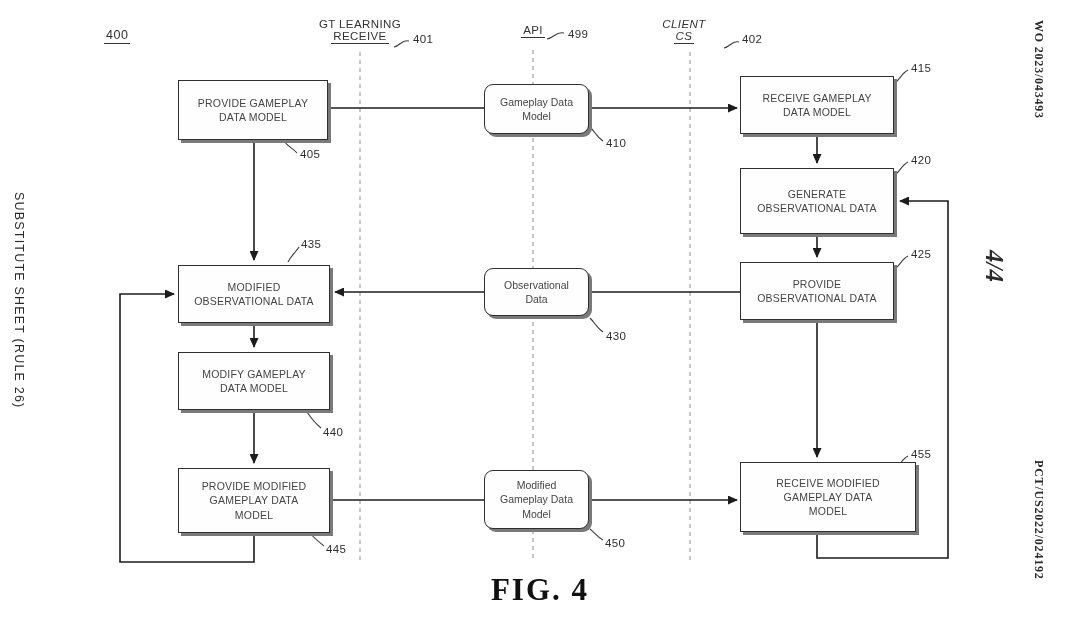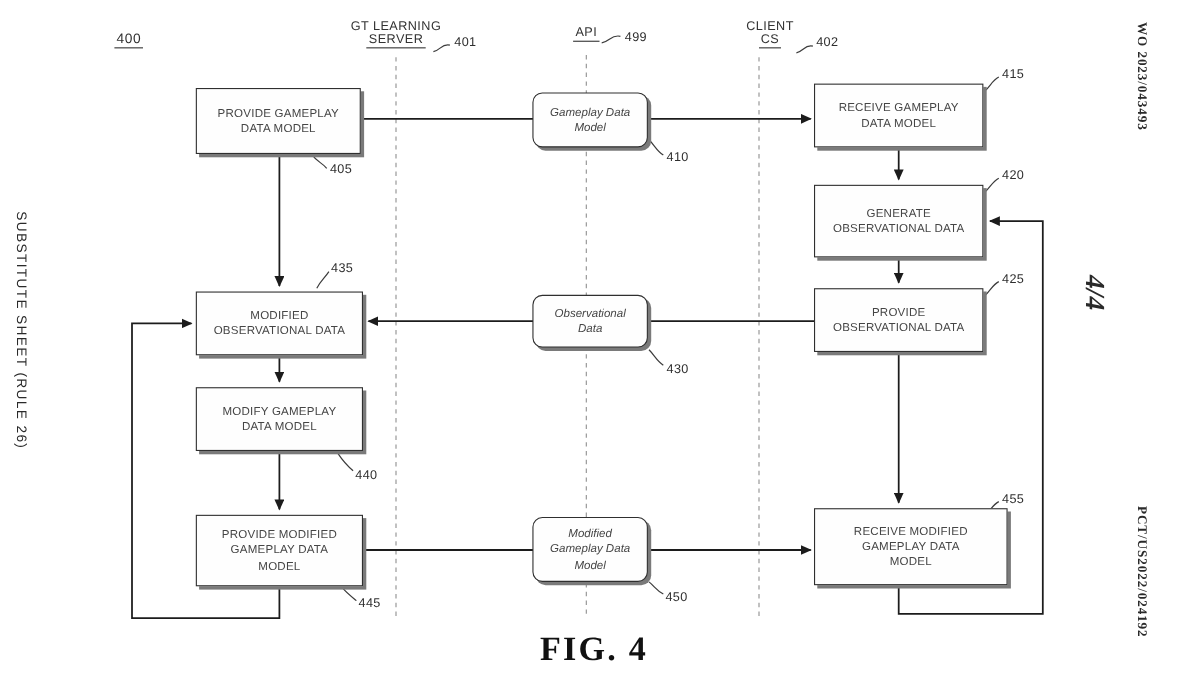--- a/index.html
+++ b/index.html
@@ -13,21 +13,21 @@
   .pbox{
     position:absolute;background:#fefefe;border:1.5px solid #2f2f2f;
     box-shadow:3px 3px 0 #7a7a7a;display:flex;align-items:center;justify-content:center;
     text-align:center;box-sizing:border-box;
   }
   .pbox span{display:inline-block;max-width:124px;font-size:10.5px;line-height:1.35;
     letter-spacing:.2px;color:#454545;}
   .dbox{
     position:absolute;background:#fefefe;border:1.5px solid #2f2f2f;border-radius:9px;
     box-shadow:3px 3px 0 #7a7a7a;display:flex;align-items:center;justify-content:center;
-    text-align:center;box-sizing:border-box;font-style:italic;
+    text-align:center;box-sizing:border-box;
   }
   .dbox span{display:inline-block;max-width:80px;font-size:10.5px;line-height:1.35;color:#454545;}
   
   .ref{position:absolute;font-size:11.5px;color:#2f2f2f;letter-spacing:.3px;}
   
   .lane-h{position:absolute;height:34px;display:flex;flex-direction:column;
     justify-content:center;align-items:center;text-align:center;font-size:11.5px;color:#333;}
   .lane-h .l1{letter-spacing:.4px;}
   .lane-h .l2{border-bottom:1.3px solid #333;padding:0 2px 1px 2px;letter-spacing:.4px;}
   .fig-num{position:absolute;font-size:12.5px;color:#2f2f2f;border-bottom:1.3px solid #333;
@@ -95,31 +95,31 @@
 
   <div class="vtext v-left" style="left:26px;top:192px;">SUBSTITUTE SHEET (RULE 26)</div>
   <div class="vtext v-serif" style="left:1046px;top:20px;">WO 2023/043493</div>
   <div class="vtext v-sheetnum" style="left:1008px;top:250px;">4/4</div>
   <div class="vtext v-serif" style="left:1046px;top:460px;">PCT/US2022/024192</div>
 
   <div class="fig-num" style="left:104px;top:28px;">400</div>
 
   <div class="lane-h" style="left:303px;top:14px;width:114px;">
     <div class="l1">GT LEARNING</div>
-    <div class="l2">SERVER</div>
+    <div class="l2">RECEIVE</div>
   </div>
   <div class="ref" style="left:413px;top:33px;text-align:right;">401</div>
 
   <div class="lane-h" style="left:505px;top:14px;width:56px;">
     <div class="l1"></div>
     <div class="l2">API</div>
   </div>
   <div class="ref" style="left:568px;top:28px;">499</div>
 
-  <div class="lane-h" style="left:648px;top:14px;width:104px;">
+  <div class="lane-h" style="left:632px;top:14px;width:104px;font-style:italic;">
     <div class="l1">CLIENT</div>
     <div class="l2">CS</div>
   </div>
   <div class="ref" style="left:742px;top:33px;">402</div>
 
   <div class="pbox" style="left:178px;top:80px;width:150px;height:60px;">
     <span>PROVIDE GAMEPLAY DATA MODEL</span>
   </div>
   <div class="ref" style="left:300px;top:148px;">405</div>
 

